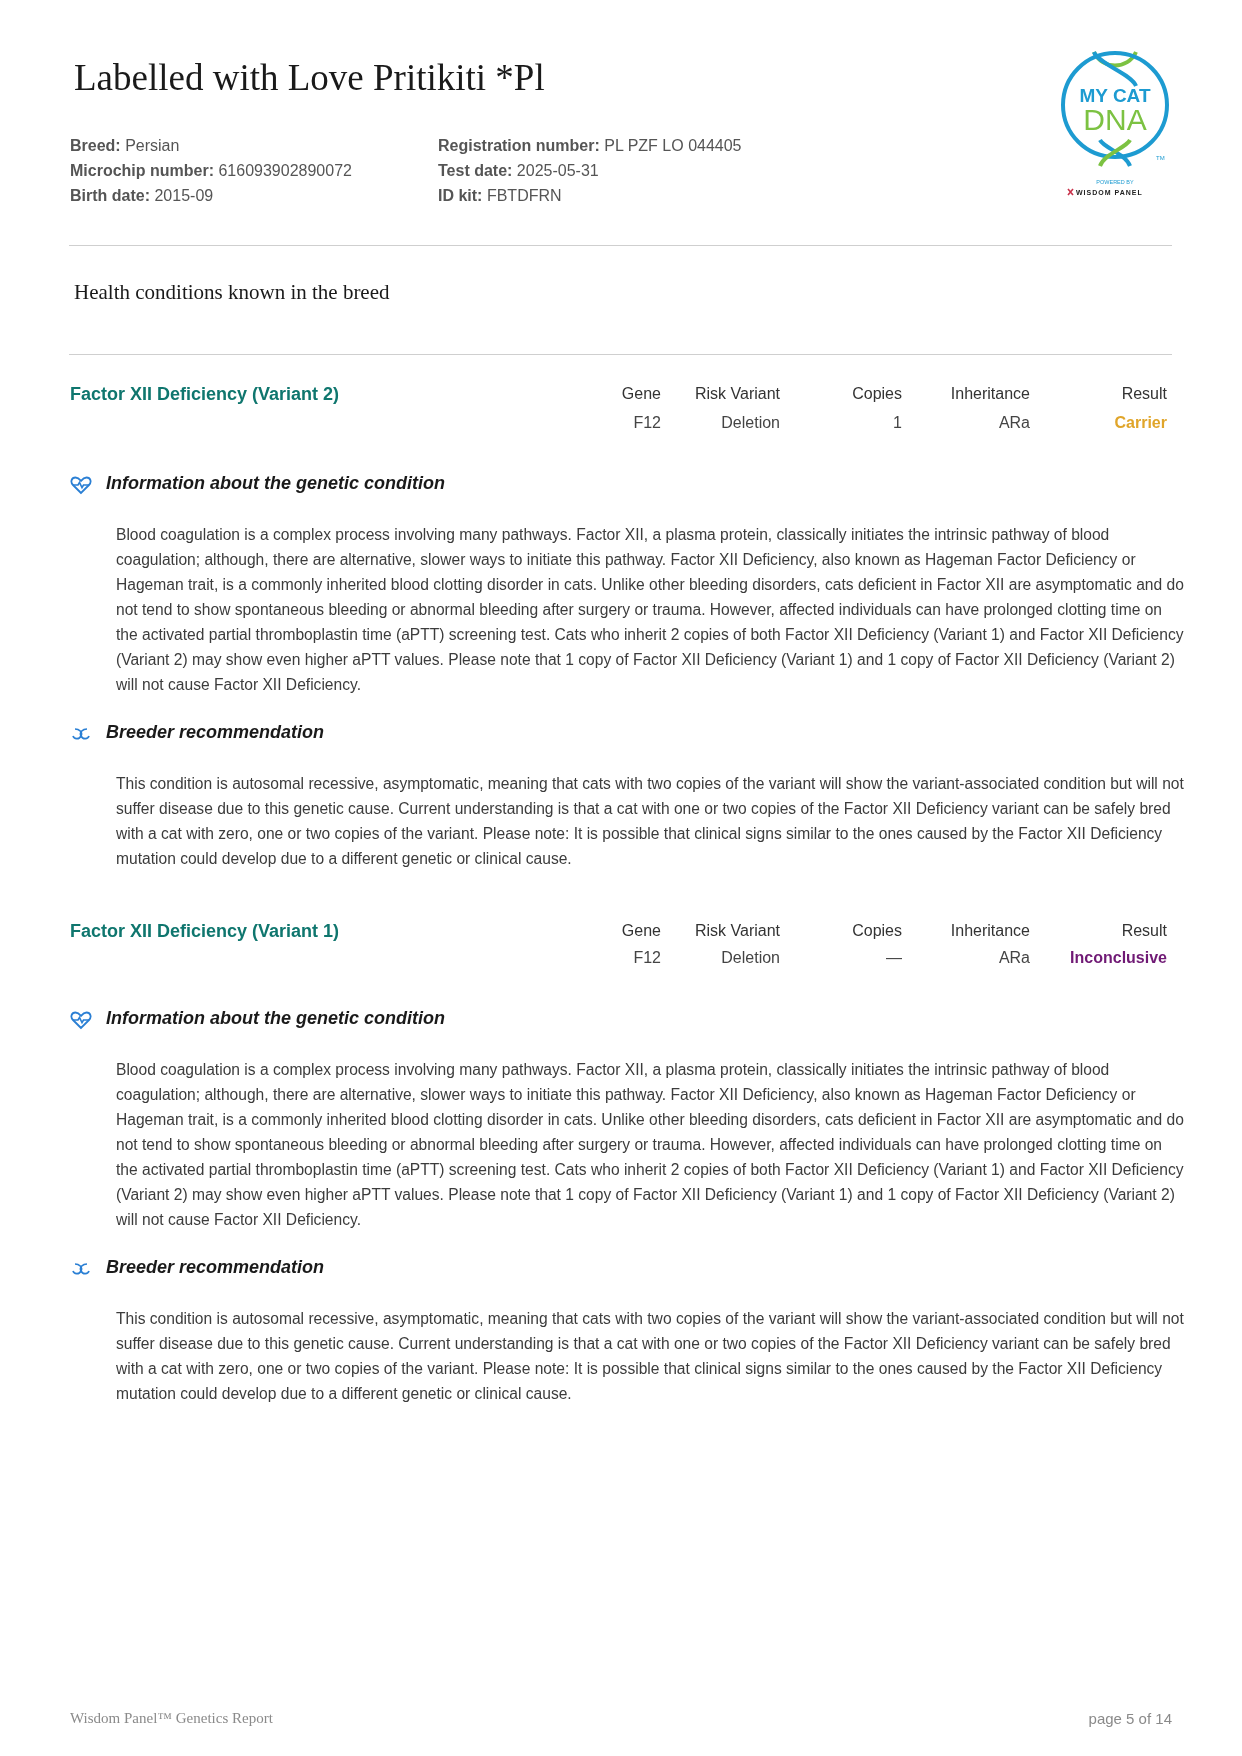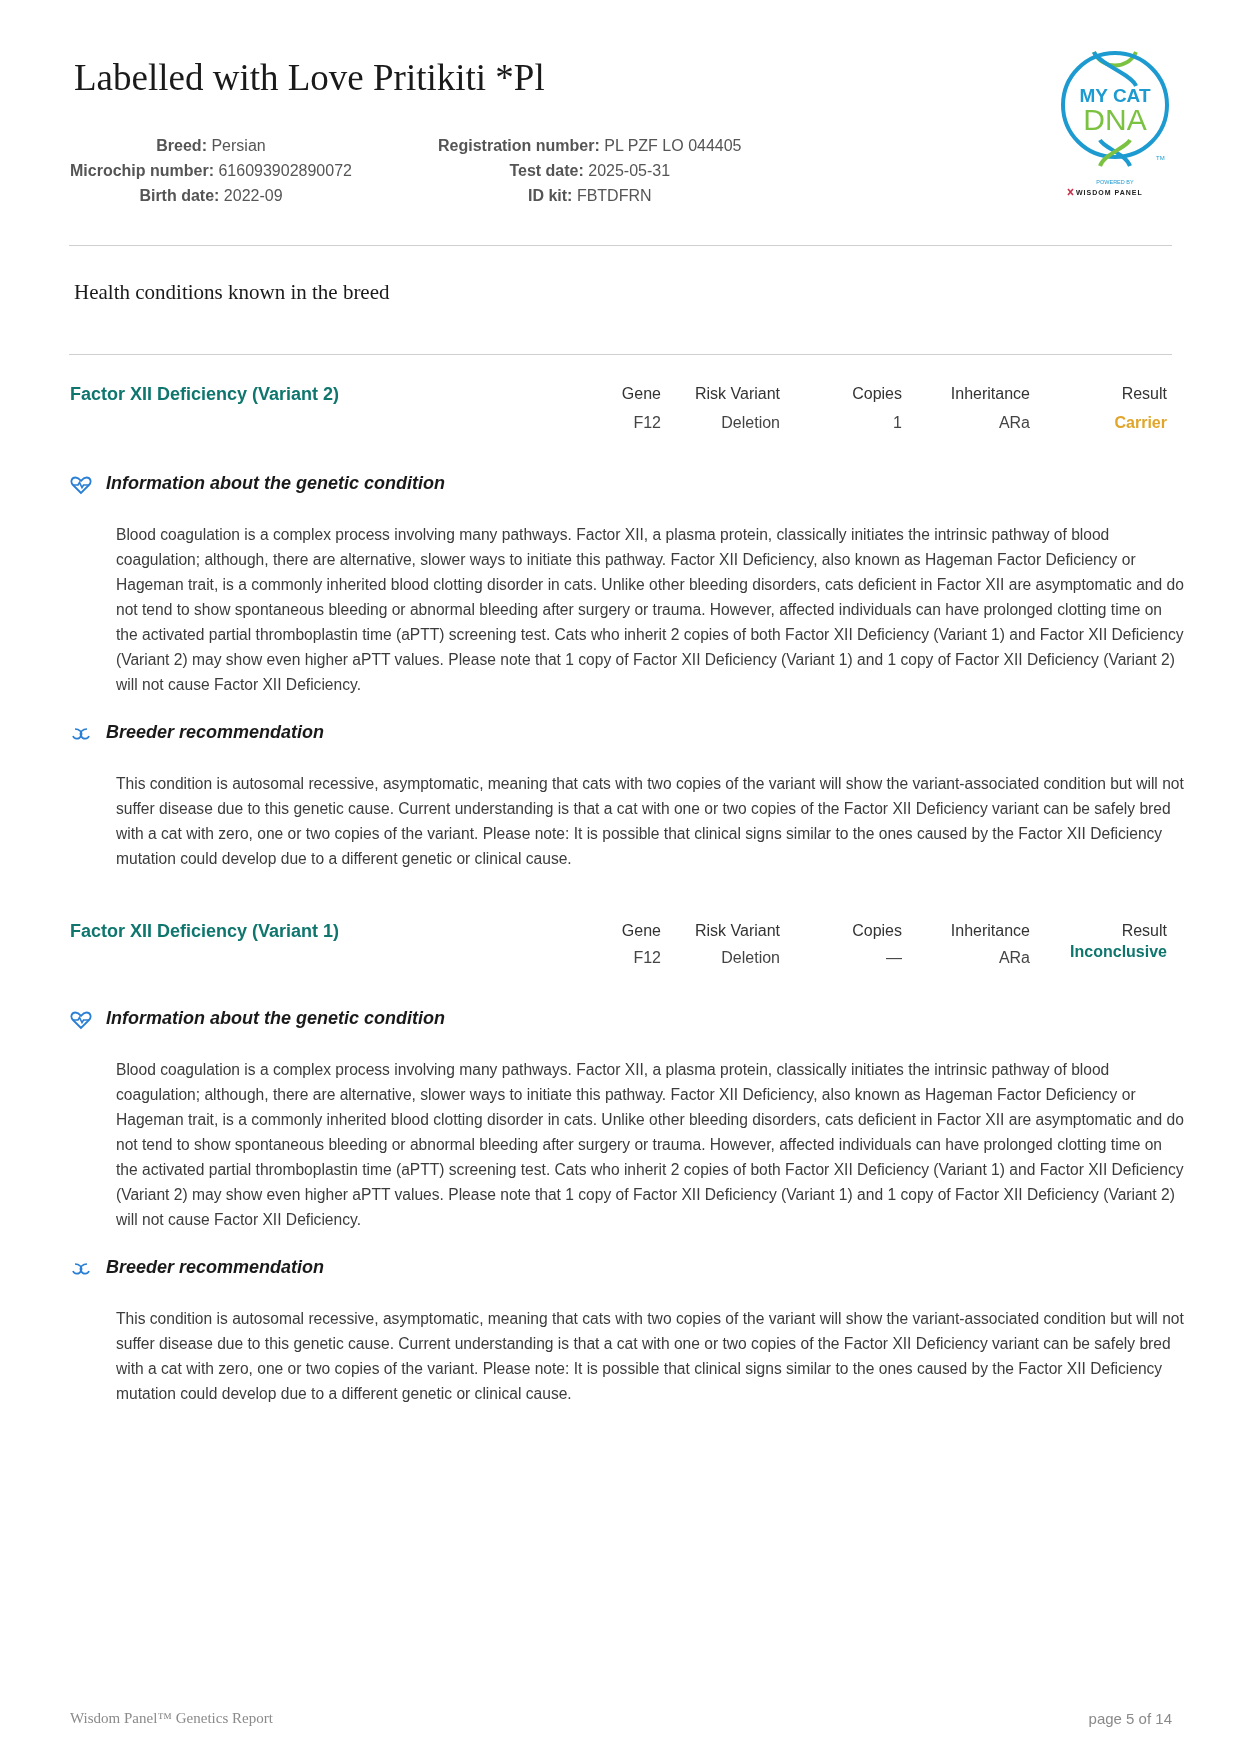--- a/index.html
+++ b/index.html
@@ -1,18 +1,18 @@
 <!DOCTYPE html>
 <html><head>
 <meta charset="utf-8">
 <style>
   html, body { margin: 0; padding: 0; background: #ffffff; }
   body { width: 1242px; height: 1756px; position: relative; font-family: "Liberation Sans", sans-serif; color: #1a1a1a; overflow: hidden; }
   .page-title { position: absolute; left: 70px; top: 52px; font-size: 37px; font-family: "Liberation Serif", serif; color: #1a1a1a; margin: 4px; font-weight: normal; }
-  .meta { position: absolute; top: 133px; font-size: 16px; line-height: 25px; color: #555; text-align: center; }
+  .meta { position: absolute; top: 133px; font-size: 16px; line-height: 25px; color: #555; }
   .meta .row b { color: #555; font-weight: bold; }
   .meta-left { left: 70px; }
   .meta-right { left: 438px; }
   .logo { position: absolute; left: 1040px; top: 48px; width: 150px; height: 150px; }
   .divider { position: absolute; left: 69px; width: 1103px; height: 1px; background: #cfcfcf; }
   .section-title { position: absolute; left: 70px; top: 276px; font-size: 21px; font-family: "Liberation Serif", serif; font-weight: normal; margin: 4px; color: #1a1a1a; }
   .condition { position: absolute; left: 70px; width: 1103px; }
   .cond-name { position: absolute; left: 0; top: 0; font-size: 18px; font-weight: bold; color: #0f766e; }
   .col { position: absolute; text-align: right; font-size: 16px; color: #333; width: 140px; }
   .col .hd { line-height: 20px; }
@@ -24,21 +24,21 @@
   .footer-right { position: absolute; right: 70px; top: 1710px; font-size: 15px; color: #8a8a8a; }
 </style>
 </head>
 <body>
 
 <h1 class="page-title">Labelled with Love Pritikiti *Pl</h1>
 
 <div class="meta meta-left">
   <div class="row"><b>Breed:</b> <span>Persian</span></div>
   <div class="row"><b>Microchip number:</b> <span>616093902890072</span></div>
-  <div class="row"><b>Birth date:</b> <span>2022-09</span></div>
+  <div class="row"><b>Birth date:</b> <span>2015-09</span></div>
 </div>
 
 <div class="meta meta-right">
   <div class="row"><b>Registration number:</b> <span>PL PZF LO 044405</span></div>
   <div class="row"><b>Test date:</b> <span>2025-05-31</span></div>
   <div class="row"><b>ID kit:</b> <span>FBTDFRN</span></div>
 </div>
 
 <svg class="logo" viewBox="0 0 150 150">
   <path d="M54 4 C62 22 88 22 96 4" fill="none" stroke="#7cc242" stroke-width="4"></path>
@@ -111,21 +111,21 @@
   <div class="col" style="left:692px;">
       <div class="hd">Copies</div>
       <div class="val" style="margin-top:7px;">—</div>
     </div>
   <div class="col" style="left:820px;">
       <div class="hd">Inheritance</div>
       <div class="val" style="margin-top:7px;">ARa</div>
     </div>
   <div class="col" style="left:957px;">
       <div class="hd">Result</div>
-      <div class="val result-val" style="font-weight: bold; margin-top: 1px; color: #0f766e;">Inconclusive</div>
+      <div class="val result-val" style="font-weight: bold; margin-top: 7px; color: #701a75;">Inconclusive</div>
     </div>
 
   <svg class="sub-icon" viewBox="0 0 22 22" style="top:88px;">
     <path d="M11 19 L3 11 C0 8 1.5 3.5 5.5 3.5 C8 3.5 9.5 5 11 6.8 C12.5 5 14 3.5 16.5 3.5 C20.5 3.5 22 8 19 11 Z" fill="none" stroke="#2a7fd4" stroke-width="1.8"></path>
     <path d="M3 11 L8 11 L9.5 8.5 L12 13.5 L13.5 11 L19 11" fill="none" stroke="#2a7fd4" stroke-width="1.6"></path>
   </svg>
   <div class="sub-head" style="top:87px;">Information about the genetic condition</div>
   <p class="para" style="top:126px;">Blood coagulation is a complex process involving many pathways. Factor XII, a plasma protein, classically initiates the intrinsic pathway of blood coagulation; although, there are alternative, slower ways to initiate this pathway. Factor XII Deficiency, also known as Hageman Factor Deficiency or Hageman trait, is a commonly inherited blood clotting disorder in cats. Unlike other bleeding disorders, cats deficient in Factor XII are asymptomatic and do not tend to show spontaneous bleeding or abnormal bleeding after surgery or trauma. However, affected individuals can have prolonged clotting time on the activated partial thromboplastin time (aPTT) screening test. Cats who inherit 2 copies of both Factor XII Deficiency (Variant 1) and Factor XII Deficiency (Variant 2) may show even higher aPTT values. Please note that 1 copy of Factor XII Deficiency (Variant 1) and 1 copy of Factor XII Deficiency (Variant 2) will not cause Factor XII Deficiency.</p>
 
   <svg class="sub-icon" viewBox="0 0 22 22" style="top:338px;">

